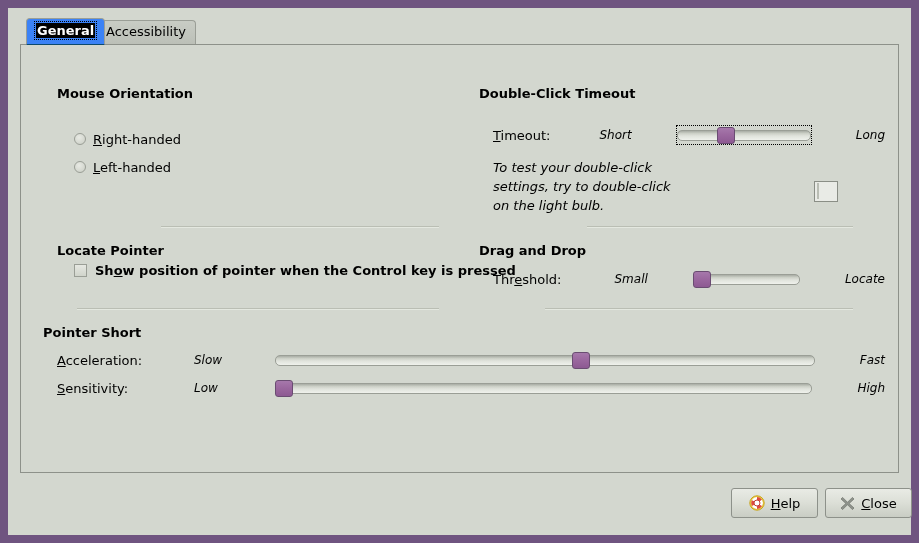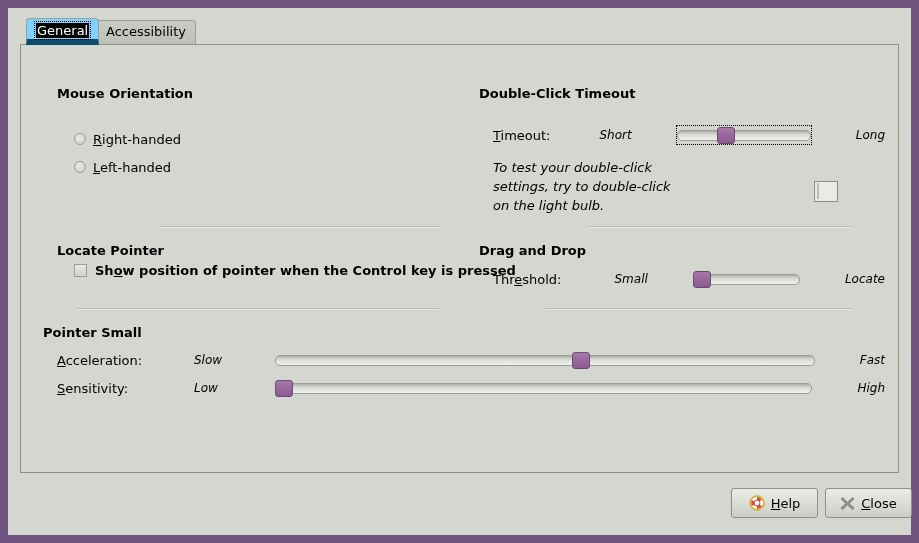--- a/index.html
+++ b/index.html
@@ -52,26 +52,27 @@
     border: 1px solid #9a9e96;
     border-bottom: none;
     border-radius: 4px 4px 0 0;
     padding: 0 9px;
     line-height: 22px;
     font-size: 13px;
     background: #d3d7cf;
     white-space: nowrap;
   }
   .tab.selected {
-    background: #7dd3fc;
+    background: #3b82f6;
     z-index: 3;
     top: 0px;
     height: 27px;
     line-height: 24px;
-    border-bottom: 6px solid #0c4a6e;
+    border-bottom: 1px solid #0c4a6e;
+    font-weight: bold;
   }
   .tab.unselected {
     background: linear-gradient(to bottom, #c8ccc4 0%, #bcc0b8 100%);
     z-index: 1;
   }
   #tab-general { left: 6px; }
   #tab-accessibility { left: 76px; }
 
   .focus-label {
     background: #000000;
@@ -321,21 +322,21 @@
           <span class="slider-end" style="margin-left:16px;">Small</span>
           <span class="scale" style="flex:1; margin:0 8px 0 8px;">
             <span class="trough"></span>
             <span class="sliderhandle" style="left:0%;"></span>
           </span>
           <span class="slider-end">Locate</span>
         </div>
 
         <div class="abs sep" style="left:524px; top:263px; width:308px;"></div>
 
-        <div class="abs section-title" style="left:22px; top:280px;">Pointer Small</div>
+        <div class="abs section-title" style="left:22px; top:280px;">Pointer Short</div>
 
         <div class="slider-row" style="left:36px; top:305px; width:828px;">
           <span class="slider-name" style="width:100px;"><span class="acc">A</span>cceleration:</span>
           <span class="slider-end" style="width:44px; text-align:left;">Slow</span>
           <span class="scale" style="flex:1; margin:0 8px 0 0;">
             <span class="trough"></span>
             <span class="sliderhandle" style="left:55%;"></span>
           </span>
           <span class="slider-end">Fast</span>
         </div>

